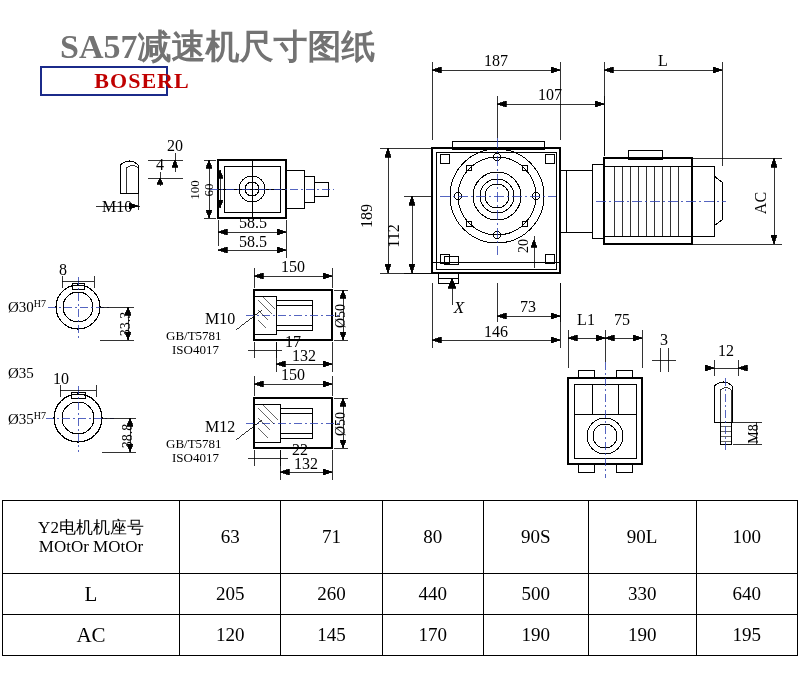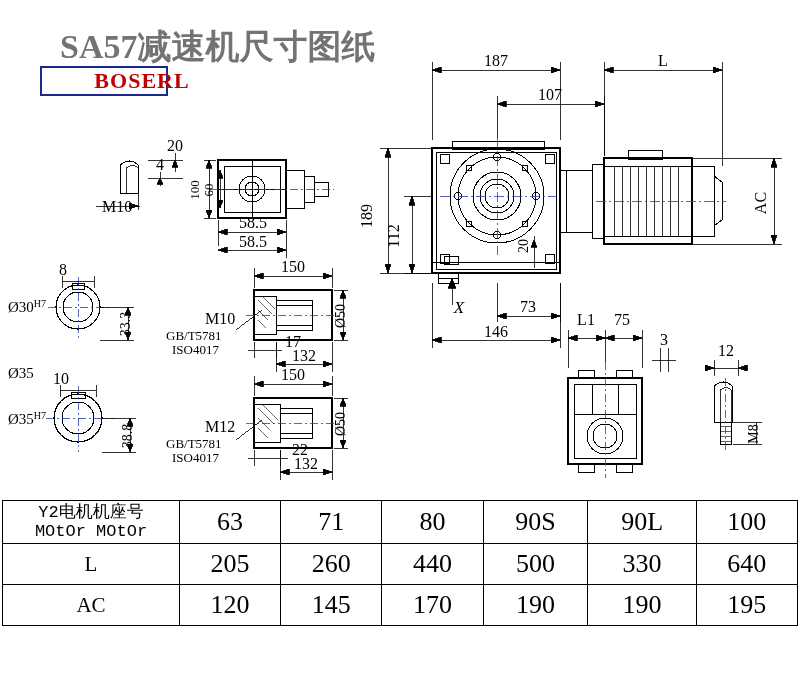--- a/index.html
+++ b/index.html
@@ -62,30 +62,29 @@
     position: absolute;
     left: 2px;
     top: 500px;
     width: 796px;
     border-collapse: collapse;
     font-family: "Liberation Serif", serif;
   }
   .spec-table td {
     border: 1px solid #000;
     text-align: center;
-    font-size: 26px;
+    font-size: 19px;
     height: 38px;
     color: #000;
   }
   .spec-table td.hdr-label {
     width: 172px;
     font-size: 17px;
     line-height: 19px;
-    padding: 2px 2px;
-    font-family: Liberation Mono, monospace;
+    padding: 17px 2px;
   }
   .spec-table td.row-label {
     width: 172px;
     font-size: 21px;
   }
   .hdr-cn { display:block; font-size: 17px; }
   .hdr-en { display:block; font-size: 17px; }
   text { font-family: "Liberation Serif", serif; }
 </style>
 </head>

